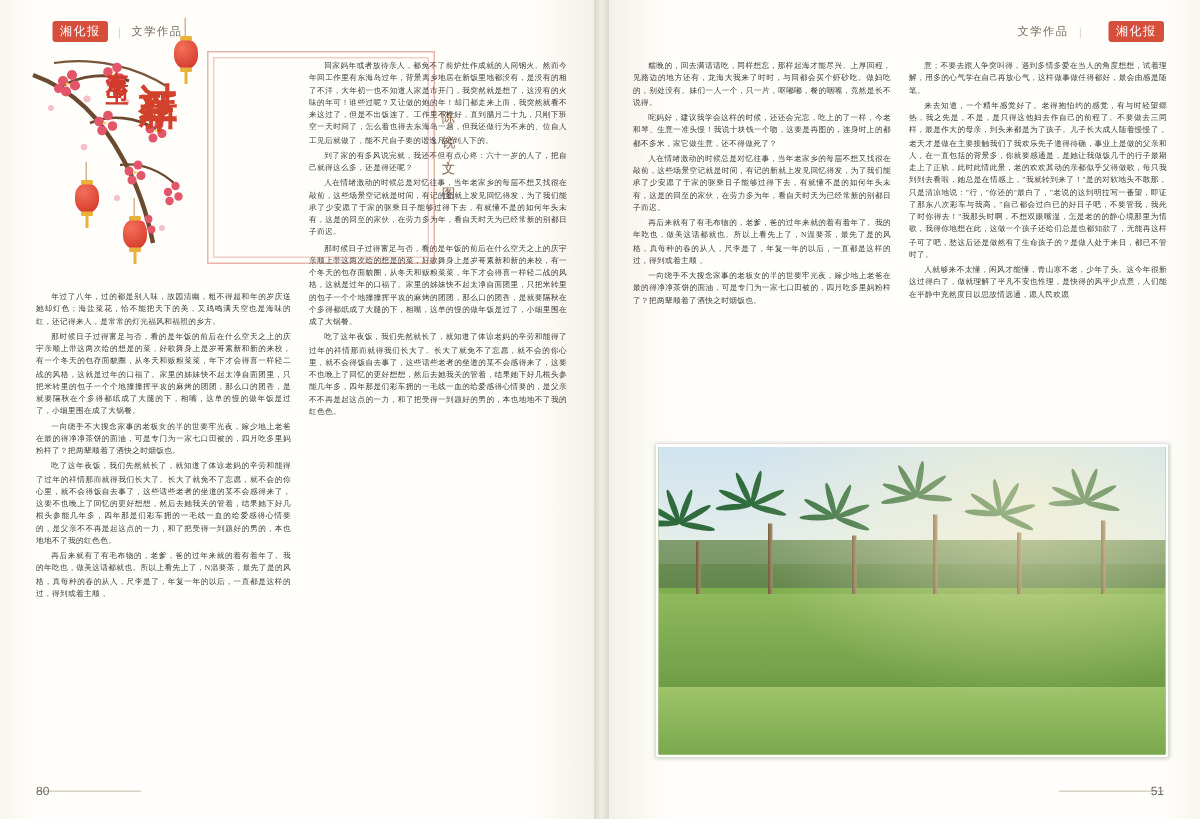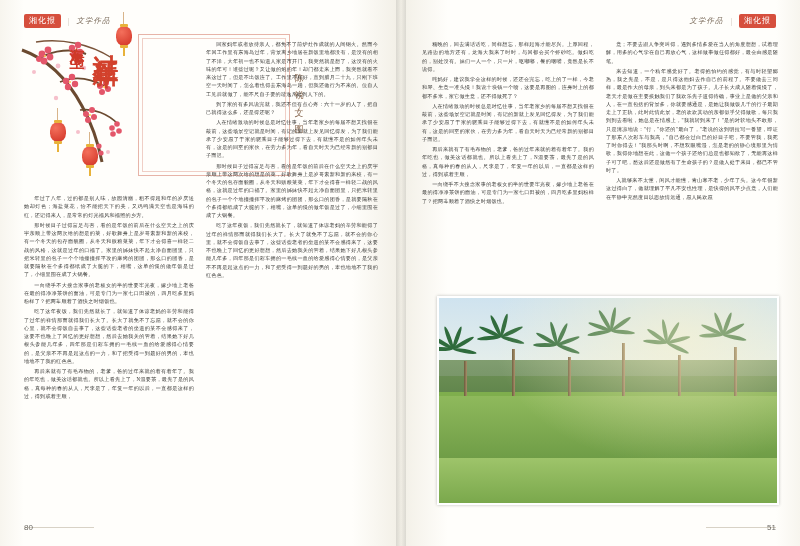--- a/index.html
+++ b/index.html
@@ -23,23 +23,24 @@
     z-index:6;pointer-events:none;
   }
   
   .runhead{position:absolute;top:14px;display:flex;align-items:center;gap:7px;font-size:7px;color:#7a6a5a;}
   .runhead.l{left:24px;}
   .runhead.r{right:24px;flex-direction:row-reverse;}
   .logo{
     display:inline-block;padding:1px 5px 2px 5px;border-radius:2px;
     background:#d64f3d;color:#fff;font-size:8px;letter-spacing:1px;
     font-family:"Liberation Serif",serif;
+    margin-left:11px;
   }
   .runhead .sep{color:#c9bcae;font-size:8px;}
-  .runhead .sect{color:#7a6a5a;font-size:7.5px;letter-spacing:1px;font-style:italic;}
+  .runhead .sect{color:#7a6a5a;font-size:7.5px;letter-spacing:1px;}
 
   
   .masthead{position:absolute;left:20px;top:26px;width:360px;height:160px;}
   .plum{position:absolute;left:0;top:6px;width:150px;height:150px;}
   .title-frame{
     position:absolute;left:118px;top:8px;width:150px;height:140px;
     border:1px solid #e7b4a8;
   }
   .title-frame:before{
     content:"";position:absolute;inset:3px;border:1px solid #f0cfc6;

